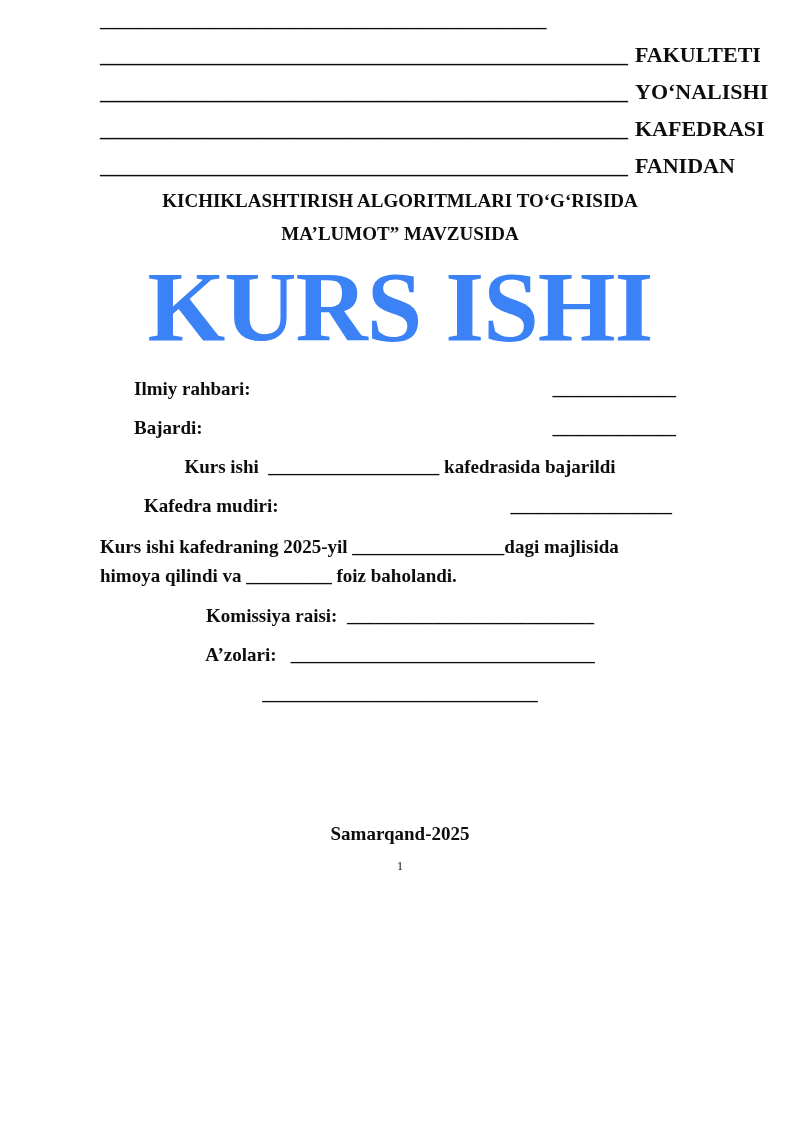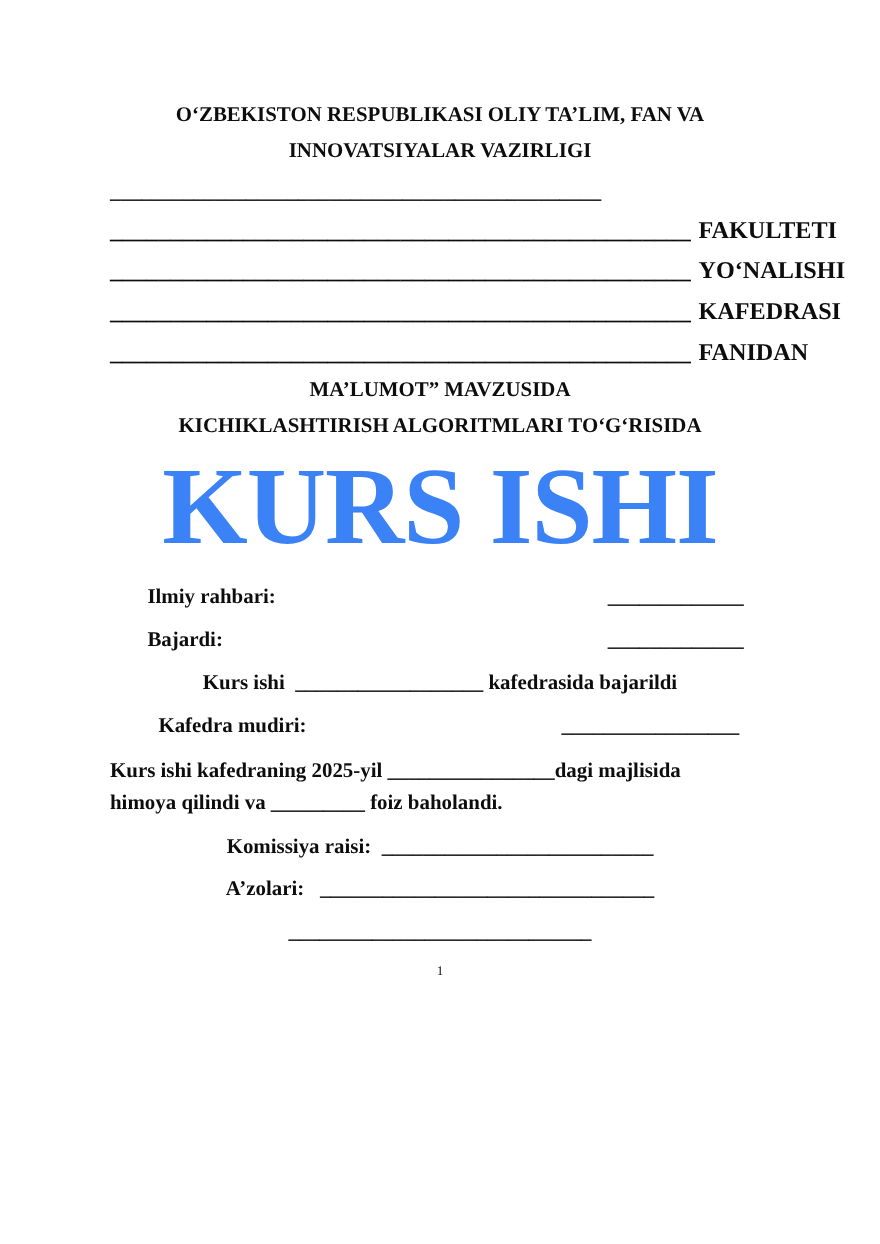--- a/index.html
+++ b/index.html
@@ -92,43 +92,39 @@
     font-size: 12px;
     font-weight: normal;
     line-height: 16px;
   }
 </style>
 </head>
 <body>
 
 <div class="page">
 
-  <div class="header">
-    <div>O‘ZBEKISTON RESPUBLIKASI OLIY TA’LIM, FAN VA</div>
-    <div>INNOVATSIYALAR VAZIRLIGI</div>
-  </div>
 
   <div class="org-blank">_______________________________________________</div>
 
   <div class="org-line">
     <span>________________________________________________</span><span class="org-label">FAKULTETI</span>
   </div>
   <div class="org-line">
     <span>________________________________________________</span><span class="org-label">YO‘NALISHI</span>
   </div>
   <div class="org-line">
     <span>________________________________________________</span><span class="org-label">KAFEDRASI</span>
   </div>
   <div class="org-line">
     <span>________________________________________________</span><span class="org-label">FANIDAN</span>
   </div>
 
   <div class="topic">
+    <div>KICHIKLASHTIRISH ALGORITMLARI TO‘G‘RISIDA</div>
     <div>MA’LUMOT” MAVZUSIDA</div>
-    <div>KICHIKLASHTIRISH ALGORITMLARI TO‘G‘RISIDA</div>
   </div>
 
   <div class="main-title" style="color: #3b82f6;">KURS ISHI</div>
 
   <div class="form">
 
     <div class="frow indent-a">
       <span>Ilmiy rahbari:</span>
       <span>_____________</span>
     </div>
@@ -151,16 +147,17 @@
     </div>
 
     <div class="fcenter">Komissiya raisi:  __________________________</div>
 
     <div class="fcenter">A’zolari:   ________________________________</div>
 
     <div class="fcenter">_____________________________</div>
 
   </div>
 
+  <div class="footer-city">Samarqand-2025</div>
 
   <div class="page-num">1</div>
 
 </div>
 
 </body></html>

